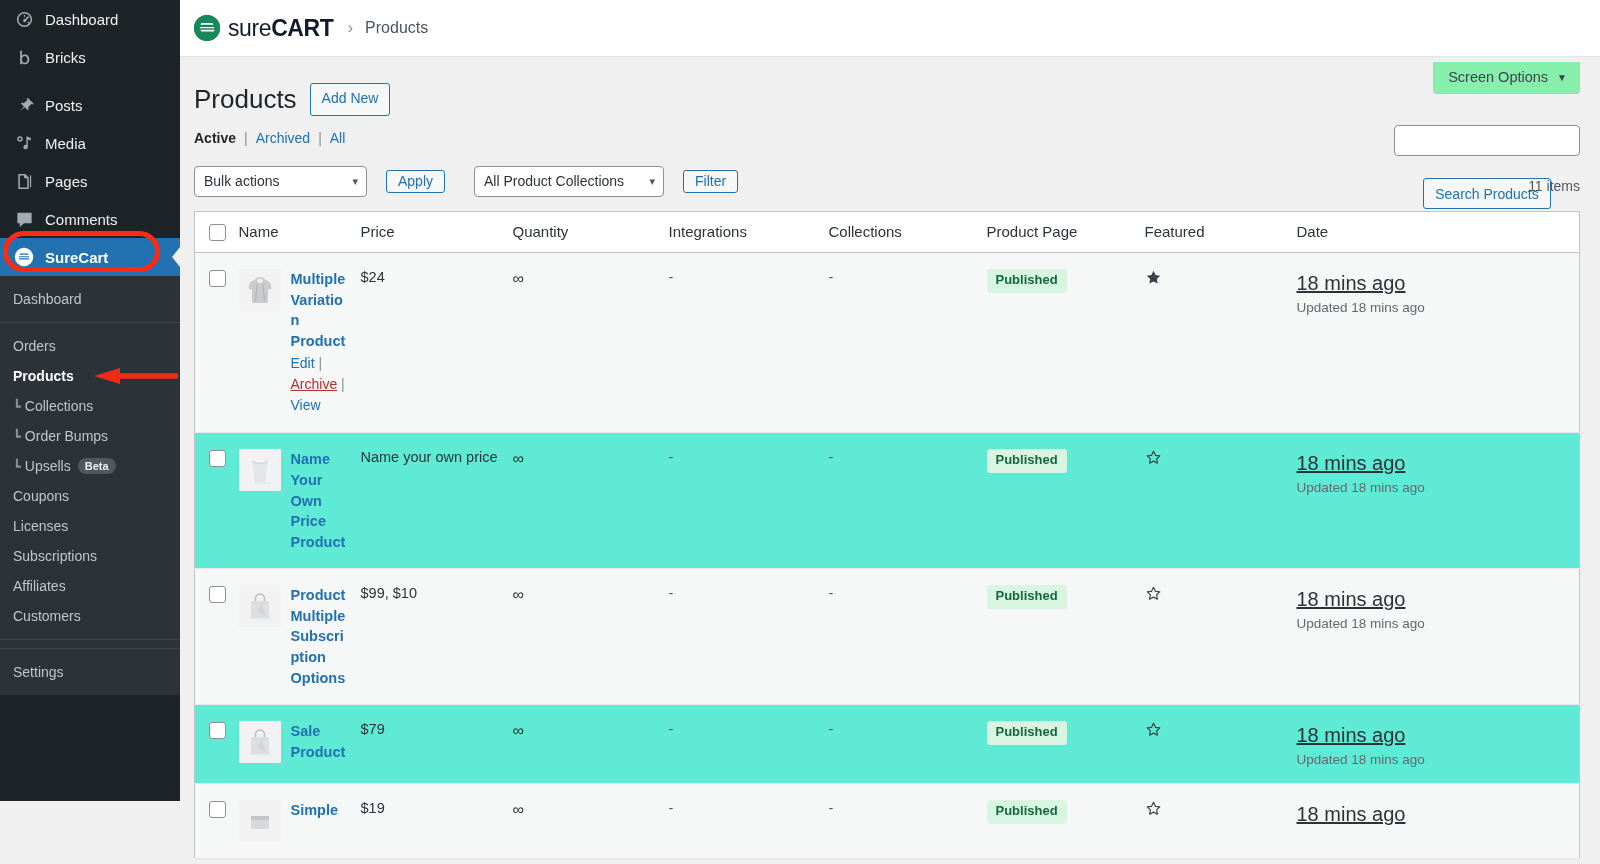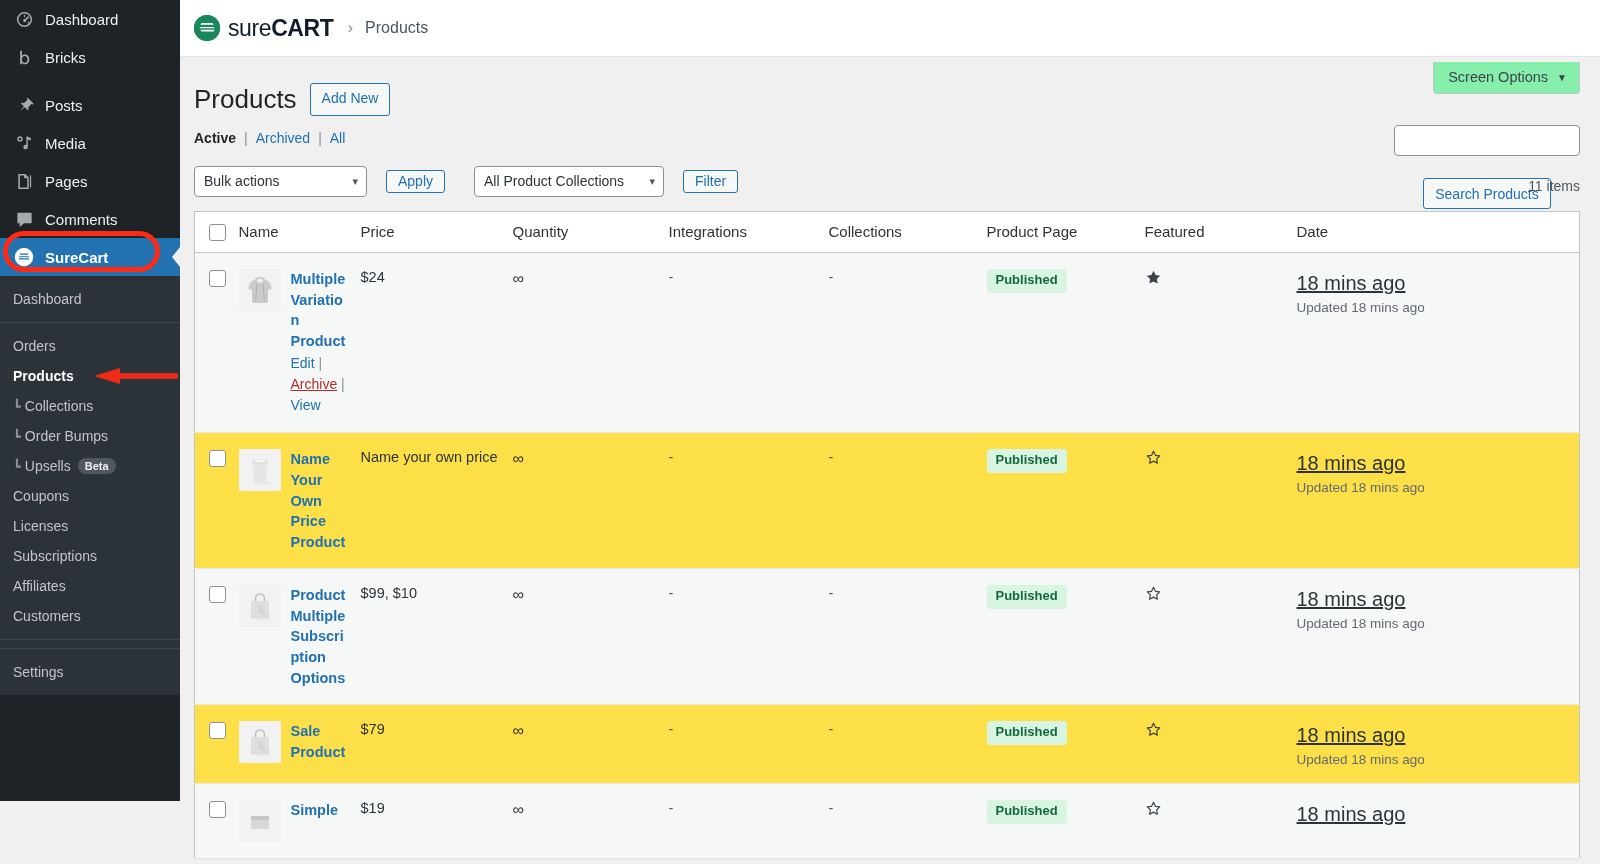--- a/index.html
+++ b/index.html
@@ -163,21 +163,21 @@
   }
   .items-count {
     position: absolute; right: 0; bottom: 3px;
     font-size: 14px; color: #50575e;
   }
 
   
   .wp-table {
     margin-top: 14px; width: 100%;
     border: 1px solid #c3c4c7; border-radius: 3px;
-    background: #fde047; border-collapse: collapse;
+    background: #5eead4; border-collapse: collapse;
     box-shadow: 0 1px 1px rgba(0,0,0,0.04);
     table-layout: fixed;
   }
   .wp-table thead th {
     text-align: left; font-weight: 400; font-size: 15px;
     color: #2c3338; padding: 11px 10px 11px 0;
     border-bottom: 1px solid #c3c4c7; vertical-align: middle;
     background: #fff;
   }
   .th-cb { width: 44px; padding-left: 14px !important; }

